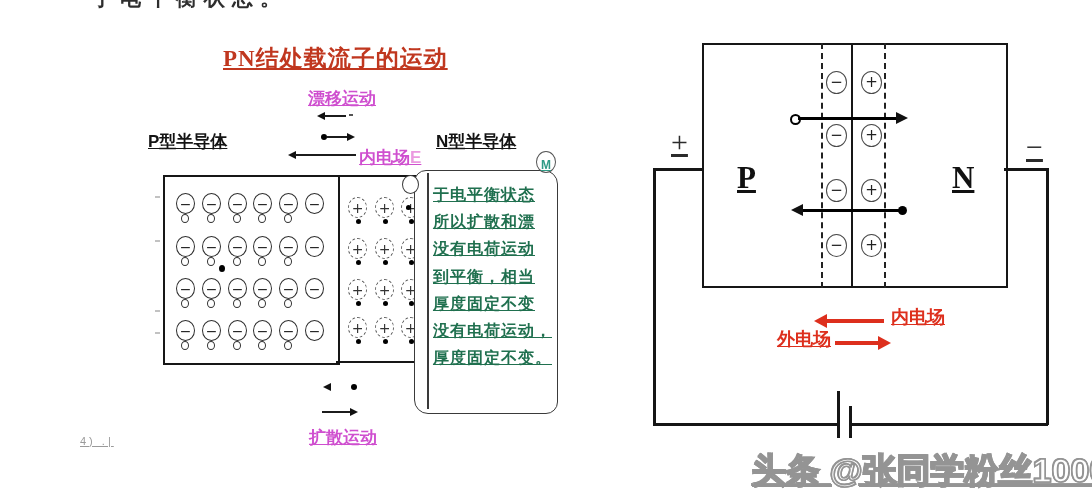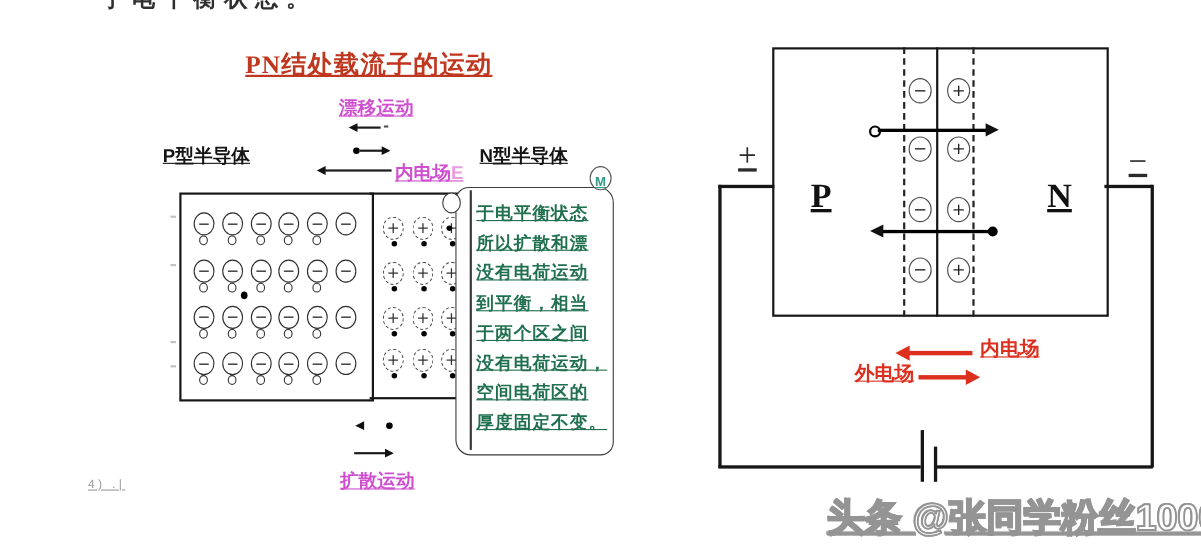--- a/index.html
+++ b/index.html
@@ -176,23 +176,22 @@
   <div class="abs balloon"></div>
   <div class="abs fdot" style="left:406px;top:205px;width:5px;height:5px;z-index:7;"></div>
   <div class="abs m-icon">
       <span>M</span>
     </div>
   <div id="note-text" class="abs green-note" style="left:433px;top:181px;z-index:8;">
       <div>于电平衡状态</div>
       <div>所以扩散和漂</div>
       <div>没有电荷运动</div>
       <div>到平衡，相当</div>
-      <div>于两个区之间</div>
+      <div>厚度固定不变</div>
       <div>没有电荷运动，</div>
-      <div>空间电荷区的</div>
       <div>厚度固定不变。</div>
     </div>
 
   <div class="abs tri-l" style="left:323px;top:383px;"></div>
   <div class="abs fdot" style="left:351px;top:384px;width:6px;height:6px;"></div>
   <div class="abs thin" style="left:322px;top:411px;width:29px;"></div>
   <div class="abs tri-r" style="left:350px;top:408px;"></div>
   <div class="abs mag" style="left:309px;top:426px;">扩散运动</div>
 
   <div class="abs corner-marks" style="left:80px;top:435px;">4) .|</div>

